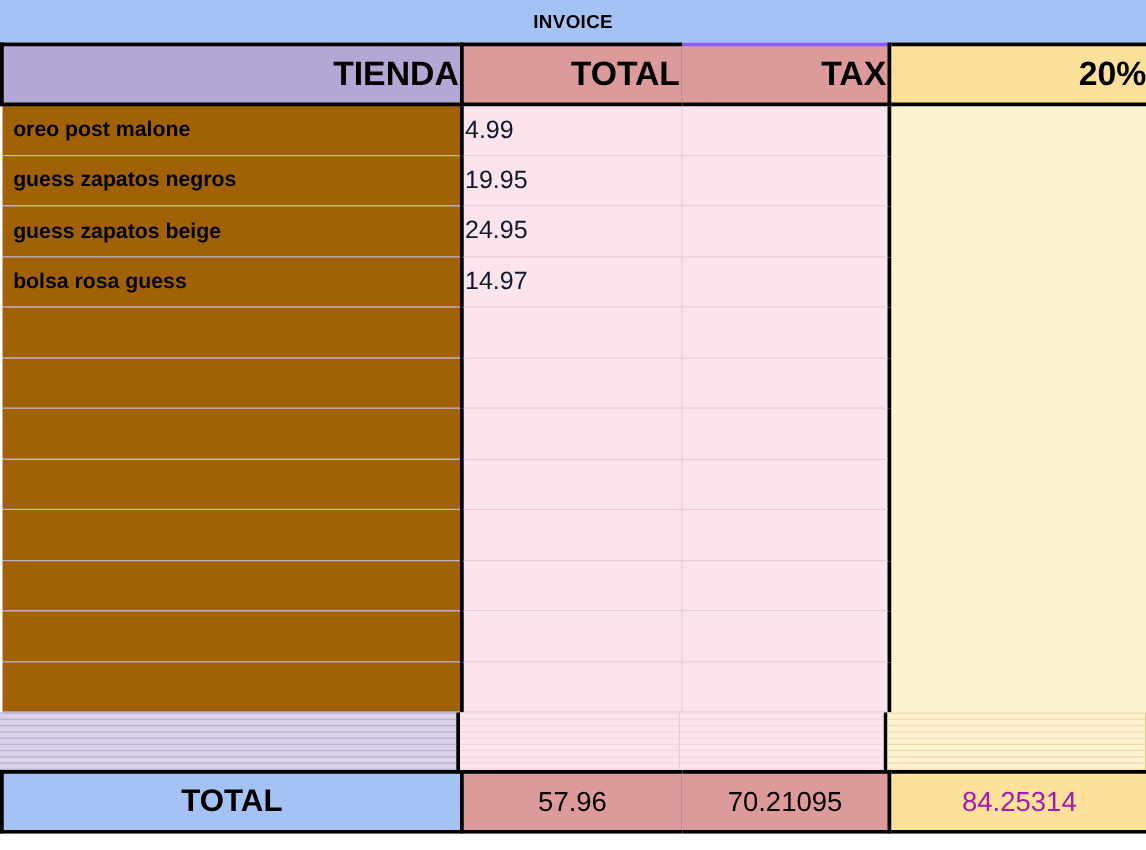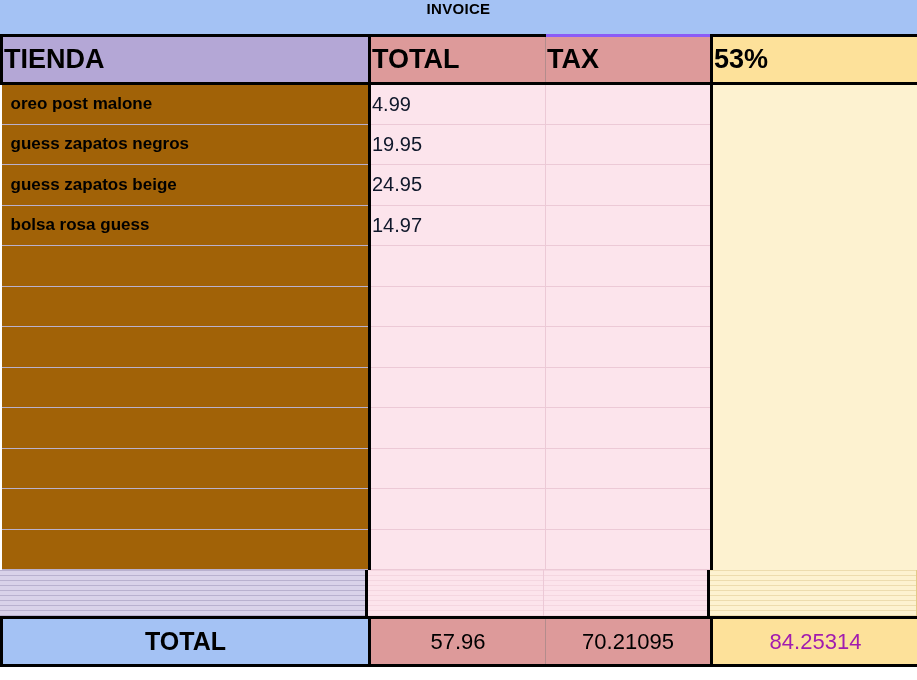--- a/index.html
+++ b/index.html
@@ -17,21 +17,21 @@
     position: relative;
     width: 917px;
     height: 680px;
     box-sizing: border-box;
   }
   
   .title-bar {
     height: 34px;
     background: #a4c2f4;
     display: flex;
-    align-items: flex-start;
+    align-items: center;
     justify-content: center;
     box-sizing: border-box;
   }
   .title-bar .title-text {
     font-size: 15px;
     font-weight: bold;
     color: #000000;
     letter-spacing: 0.3px;
   }
   
@@ -43,21 +43,21 @@
   table.invoice col.c-tienda { width: 368px; }
   table.invoice col.c-total  { width: 176px; }
   table.invoice col.c-tax    { width: 166px; }
   table.invoice col.c-pct    { width: 207px; }
 
   
   tr.header-row td {
     height: 48px;
     font-size: 27px;
     font-weight: bold;
-    text-align: left;
+    text-align: right;
     vertical-align: middle;
     box-sizing: border-box;
   }
   td.h-tienda {
     background: #b4a7d6;
     border: 3px solid #000000;
   }
   td.h-total {
     background: #dd9a9a;
     border-top: 3px solid #000000;
@@ -225,21 +225,21 @@
       <col class="c-tienda">
       <col class="c-total">
       <col class="c-tax">
       <col class="c-pct">
     </colgroup>
     <tbody>
       <tr class="header-row">
         <td class="h-tienda">TIENDA</td>
         <td class="h-total">TOTAL</td>
         <td class="h-tax">TAX</td>
-        <td class="h-pct">53%</td>
+        <td class="h-pct">20%</td>
       </tr>
 
       <tr class="data-row">
         <td class="d-tienda">oreo post malone</td>
         <td class="d-total">4.99</td>
         <td class="d-tax"></td>
         <td class="d-pct merged" rowspan="12"></td>
       </tr>
       <tr class="data-row">
         <td class="d-tienda">guess zapatos negros</td>

